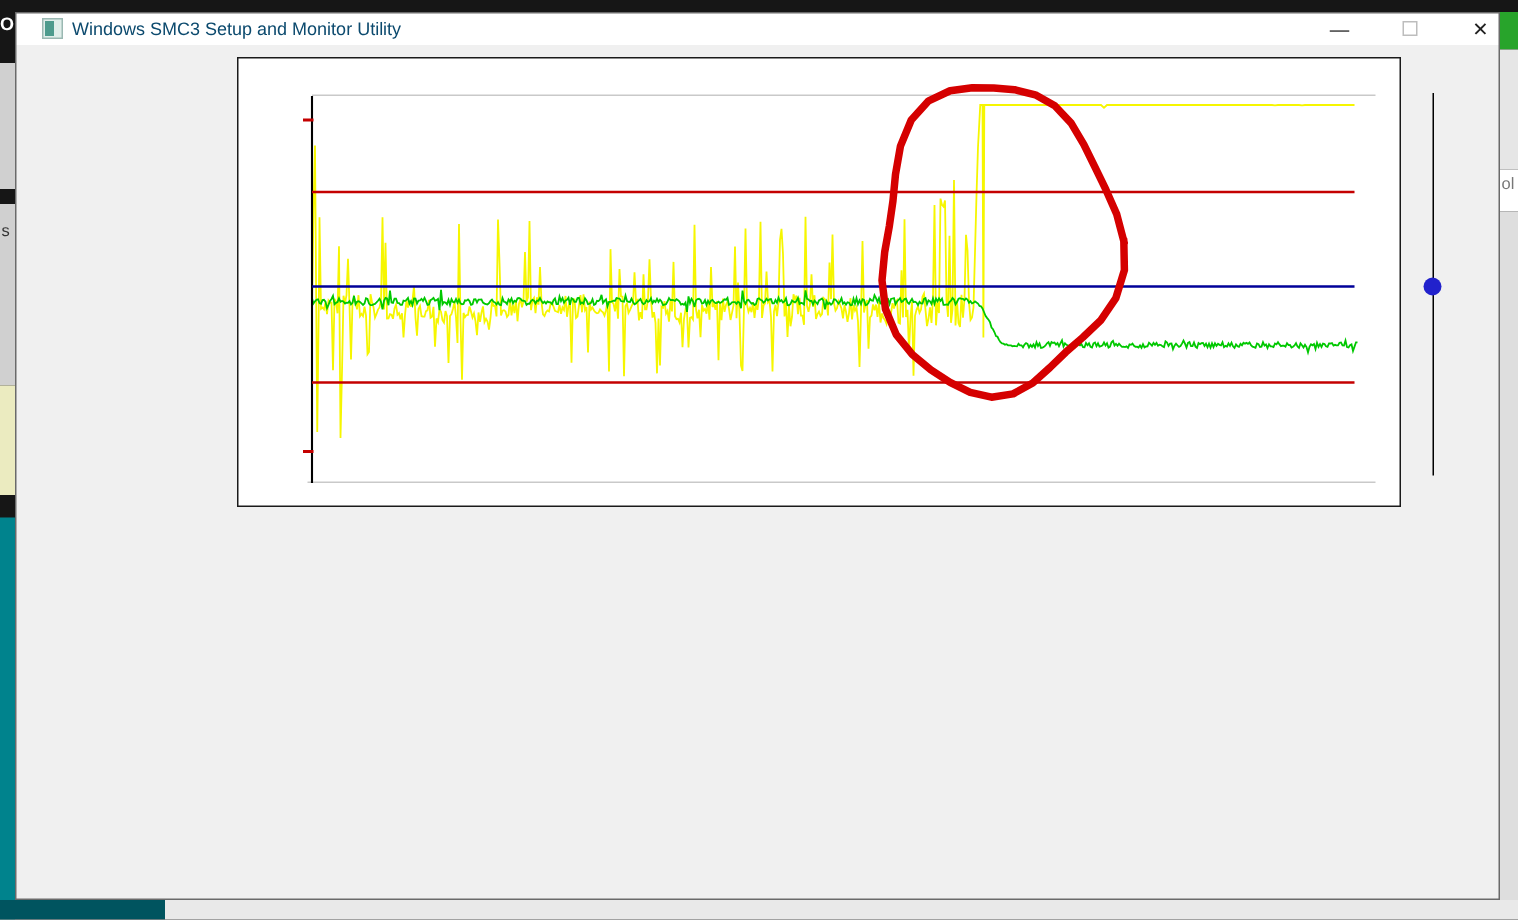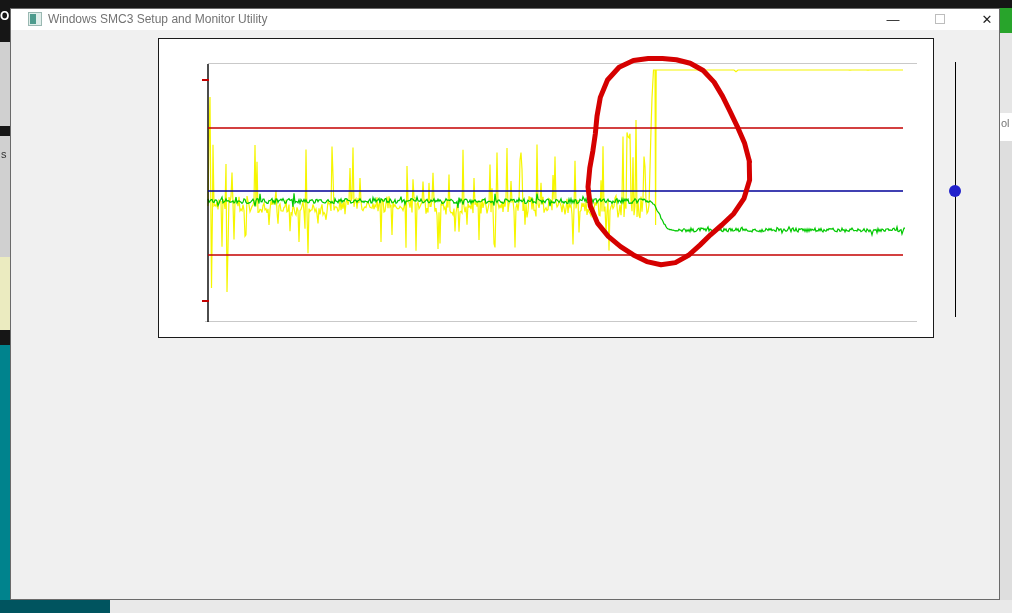--- a/index.html
+++ b/index.html
@@ -6,21 +6,21 @@
   #screen{position:relative;width:1012px;height:613px;background:#1c1c1c;font-family:"Liberation Sans",sans-serif;overflow:hidden}
   .lbl{position:absolute;font-weight:bold;font-size:13px;color:#000;white-space:nowrap;line-height:15px;user-select:none}
   .btn{position:absolute;box-sizing:border-box;display:flex;align-items:center;justify-content:center;background:#e9e9e9;color:#000;font-weight:bold;font-size:12px;font-family:"Liberation Sans",sans-serif;border:1px solid #8a8a8a;border-top-color:#ffffff;border-left-color:#ffffff;box-shadow:1px 1px 0 #3c3c3c, inset -1px -1px 0 #ababab, inset 1px 1px 0 #fbfbfb;cursor:default;user-select:none;white-space:nowrap}
   .mini{font-size:11px;line-height:9px}
   .chk{position:absolute;width:13px;height:13px;background:#fff;border:1px solid #6f6f6f;border-bottom-color:#e0e0e0;border-right-color:#e0e0e0;box-shadow:inset 1px 1px 0 #b5b5b5;box-sizing:border-box;display:flex;align-items:center;justify-content:center;font-size:11px;font-weight:bold;color:#000;line-height:11px}
   .radio{position:absolute;width:12px;height:12px;border-radius:50%;background:#fff;border:1px solid #6f6f6f;box-shadow:inset 1px 1px 1px #b5b5b5;box-sizing:border-box}
   .radio .dot{position:absolute;left:3px;top:3px;width:4px;height:4px;border-radius:50%;background:#000}
   #window-border{position:absolute;left:10px;top:8px;width:990px;height:592px;border:1px solid #6a6a6a;box-sizing:border-box;pointer-events:none;z-index:50}
   #titlebar{position:absolute;left:10px;top:8px;width:990px;height:22px;background:#ffffff;z-index:5}
   #client{position:absolute;left:10px;top:30px;width:990px;height:570px;background:#f0f0f0;z-index:4}
-  #app-title{position:absolute;left:38px;top:4px;font-size:12px;color:#737373;white-space:nowrap}
+  #app-title{position:absolute;left:38px;top:4px;font-size:12px;color:#0c4a6e;white-space:nowrap}
   #app-icon{position:absolute;left:18px;top:4px;width:14px;height:14px;background:#dfeeea;border:1px solid #9ab8b2;box-sizing:border-box}
   #app-icon .pane{position:absolute;left:1px;top:1px;width:6px;height:10px;background:#4d9b8d}
   .capbtn{position:absolute;top:0;width:46px;height:22px;display:flex;align-items:center;justify-content:center;font-size:13px;color:#222;user-select:none}
   #max-glyph{width:10px;height:10px;border:1px solid #bdbdbd;box-sizing:border-box}
   #chartbox{position:absolute;left:158px;top:38px;width:776px;height:300px;background:#ffffff;border:1px solid #1a1a1a;box-sizing:border-box;z-index:6}
   #slider-track{position:absolute;left:955px;top:62px;width:1px;height:255px;background:#000;z-index:6}
   #slider-thumb{position:absolute;left:949px;top:185px;width:12px;height:12px;border-radius:50%;z-index:7}
   .frag{position:absolute;z-index:1}
   .fragtxt{position:absolute;z-index:2;font-size:12px;white-space:nowrap}
 </style>

